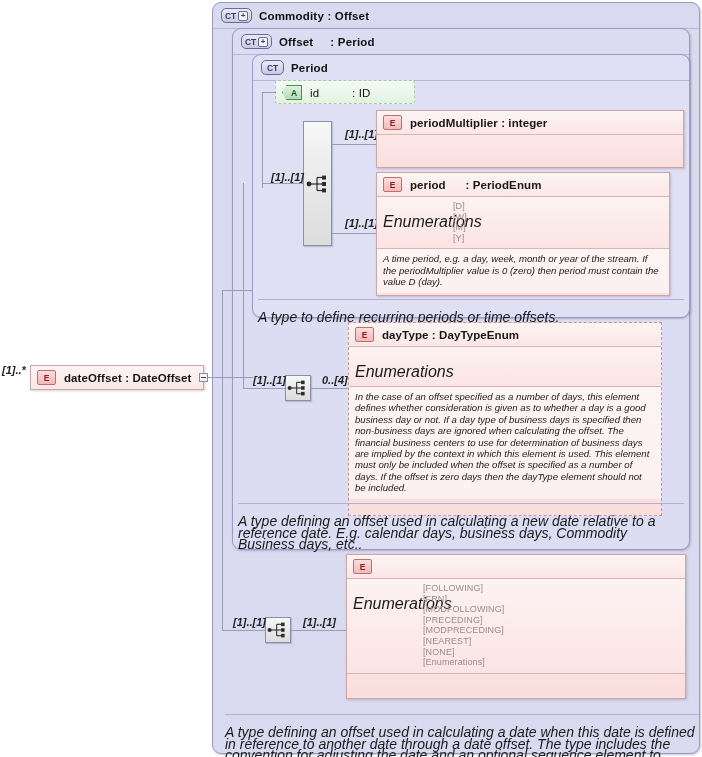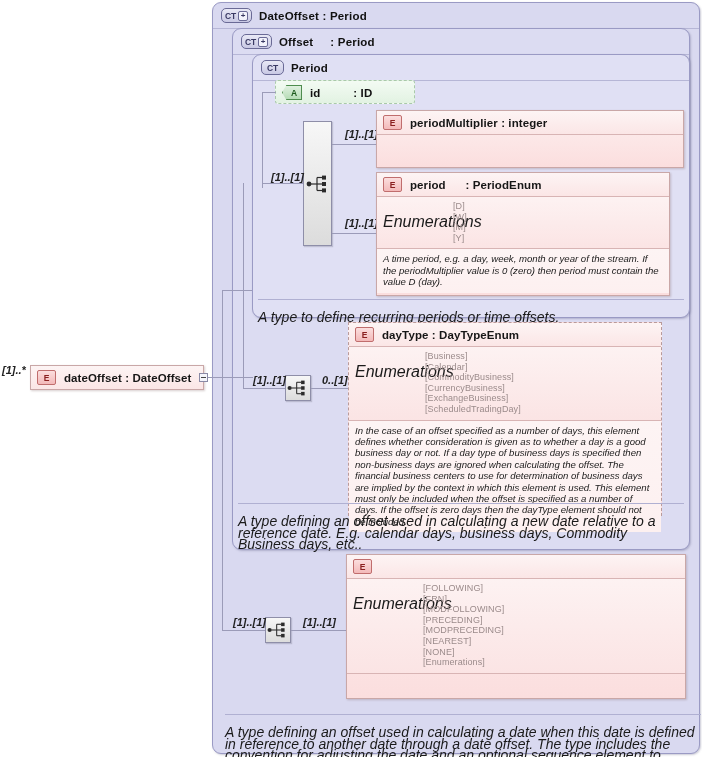--- a/index.html
+++ b/index.html
@@ -107,21 +107,21 @@
   
   .node.attr{
     background:linear-gradient(#f3fbf3,#e2f2e2);
     border:1px dashed #a9c9a9;
     box-shadow:none;
     border-radius:3px;
   }
   .node.attr .node-head{
     background:transparent;border-bottom:none;
   }
-  .node.attr .node-title{font-weight:bold;color:#111;}
+  .node.attr .node-title{font-weight:normal;color:#111;}
 
   
   .enums{
     display:flex;
     padding:4px 6px 5px 6px;
     border-bottom:1px solid #d8b4b4;
     background:linear-gradient(#fdf2f2,#fbe4e4);
   }
   .enums-label{
     font-style:italic;font-size:16px;color:#1a1a1a;
@@ -184,21 +184,21 @@
 </style>
 </head>
 <body>
 
 <div class="ct-panel lvl1" style="left:212px;top:2px;width:488px;height:752px;">
   <div class="ct-head">
     <span class="badge-ct">
       <span>CT</span>
         <span class="plus">+</span>
     </span>
-    <span class="ct-title">DateOffset : Period</span>
+    <span class="ct-title">Commodity : Offset</span>
   </div>
 </div>
 
 <div class="ct-panel lvl2" style="left:232px;top:28px;width:458px;height:522px;">
   <div class="ct-head">
     <span class="badge-ct">
       <span>CT</span>
         <span class="plus">+</span>
     </span>
     <span class="ct-title">Offset     : Period</span>
@@ -286,37 +286,29 @@
     <line x1="11" y1="15.5" x2="16" y2="15.5" stroke="#2b2b2b" stroke-width="1.2"></line>
     <rect x="16" y="0.6" width="4" height="4" fill="#2b2b2b"></rect>
     <rect x="16" y="7" width="4" height="4" fill="#2b2b2b"></rect>
     <rect x="16" y="13.4" width="4" height="4" fill="#2b2b2b"></rect>
   </svg>
 </div>
 <div class="line vline" style="left:243px;top:183px;width:1px;height:205px;"></div>
 <div class="line hline" style="left:243px;top:388px;width:42px;"></div>
 <div class="line hline" style="left:311px;top:388px;width:45px;"></div>
 <div class="card" style="left:253px;top:374px;">[1]..[1]</div>
-<div class="card" style="left:322px;top:374px;">0..[1]</div>
+<div class="card" style="left:322px;top:374px;">0..[4]</div>
 
 <div class="node dashed" style="left:348px;top:322px;width:314px;height:194px;">
   <div class="node-head">
     <span class="badge-e">E</span>
     <span class="node-title">dayType : DayTypeEnum</span>
   </div>
   <div class="enums">
     <div class="enums-label">Enumerations</div>
-    <div class="enums-list">
-      <span>[Business]</span>
-      <span>[Calendar]</span>
-      <span>[CommodityBusiness]</span>
-      <span>[CurrencyBusiness]</span>
-      <span>[ExchangeBusiness]</span>
-      <span>[ScheduledTradingDay]</span>
-    </div>
   </div>
   <div class="doc">In the case of an offset specified as a number of days, this element defines whether consideration is given as to whether a day is a good business day or not. If a day type of business days is specified then non-business days are ignored when calculating the offset. The financial business centers to use for determination of business days are implied by the context in which this element is used. This element must only be included when the offset is specified as a number of days. If the offset is zero days then the dayType element should not be included.</div>
 </div>
 
 <div class="panel-doc" style="left:238px;top:503px;width:446px;">A type defining an offset used in calculating a new date relative to a reference date. E.g. calendar days, business days, Commodity Business days, etc..</div>
 
 <div class="seq" style="left:265px;top:617px;width:26px;height:26px;">
   <svg class="seq-ico" width="22" height="18" viewBox="0 0 25 18" style="left:1px;top:3px;">
     <circle cx="3" cy="9" r="2.4" fill="#2b2b2b"></circle>
     <line x1="5" y1="9" x2="11" y2="9" stroke="#2b2b2b" stroke-width="1.2"></line>

